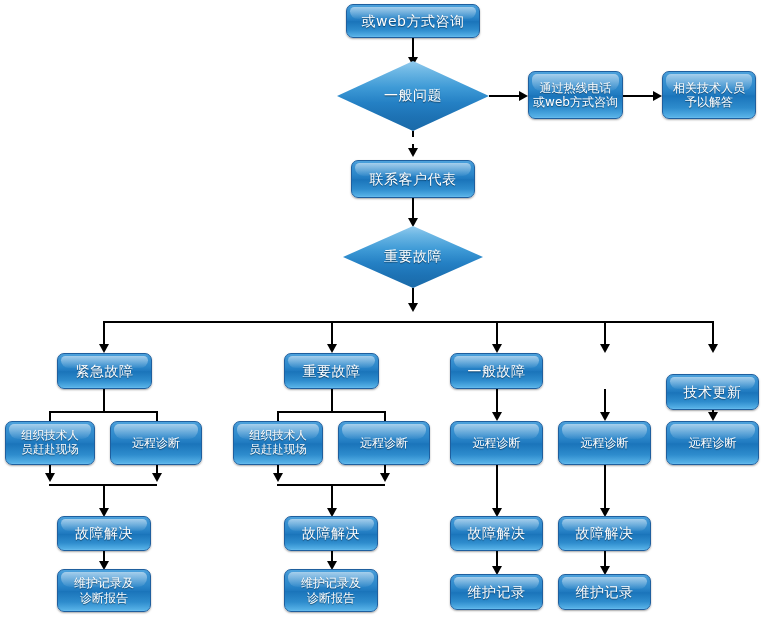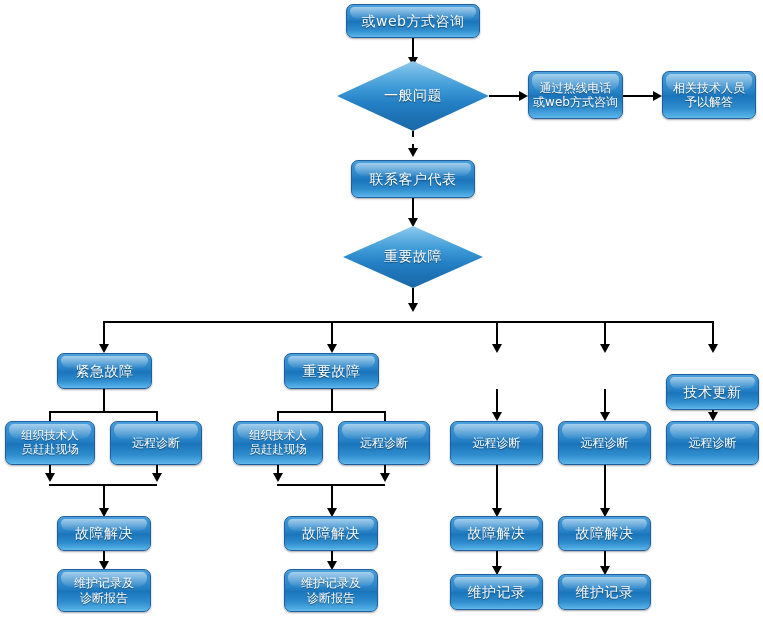--- a/index.html
+++ b/index.html
@@ -192,20 +192,23 @@
 
   <div class="ln v" style="left:712px; top:321px; height:27px;"></div>
   <div class="arrow down" style="left:708px; top:344px;"></div>
 
   <div class="node" style="left:57px; top:353px; width:95px; height:36px;">
     <span class="lbl">紧急故障</span>
   </div>
   <div class="node" style="left:284px; top:353px; width:95px; height:36px;">
     <span class="lbl">重要故障</span>
   </div>
+  <div class="node" style="left:450px; top:353px; width:93px; height:36px;">
+    <span class="lbl">一般故障</span>
+  </div>
   <div class="node" style="left:666px; top:374px; width:93px; height:36px;">
     <span class="lbl">技术更新</span>
   </div>
 
   <div class="ln v" style="left:103px; top:389px; height:22px;"></div>
   <div class="ln h" style="left:49px; top:411px; width:108px;"></div>
   <div class="ln v" style="left:49px; top:411px; height:12px;"></div>
   <div class="ln v" style="left:156px; top:411px; height:12px;"></div>
 
   <div class="node tiny" style="left:5px; top:421px; width:90px; height:44px;">

